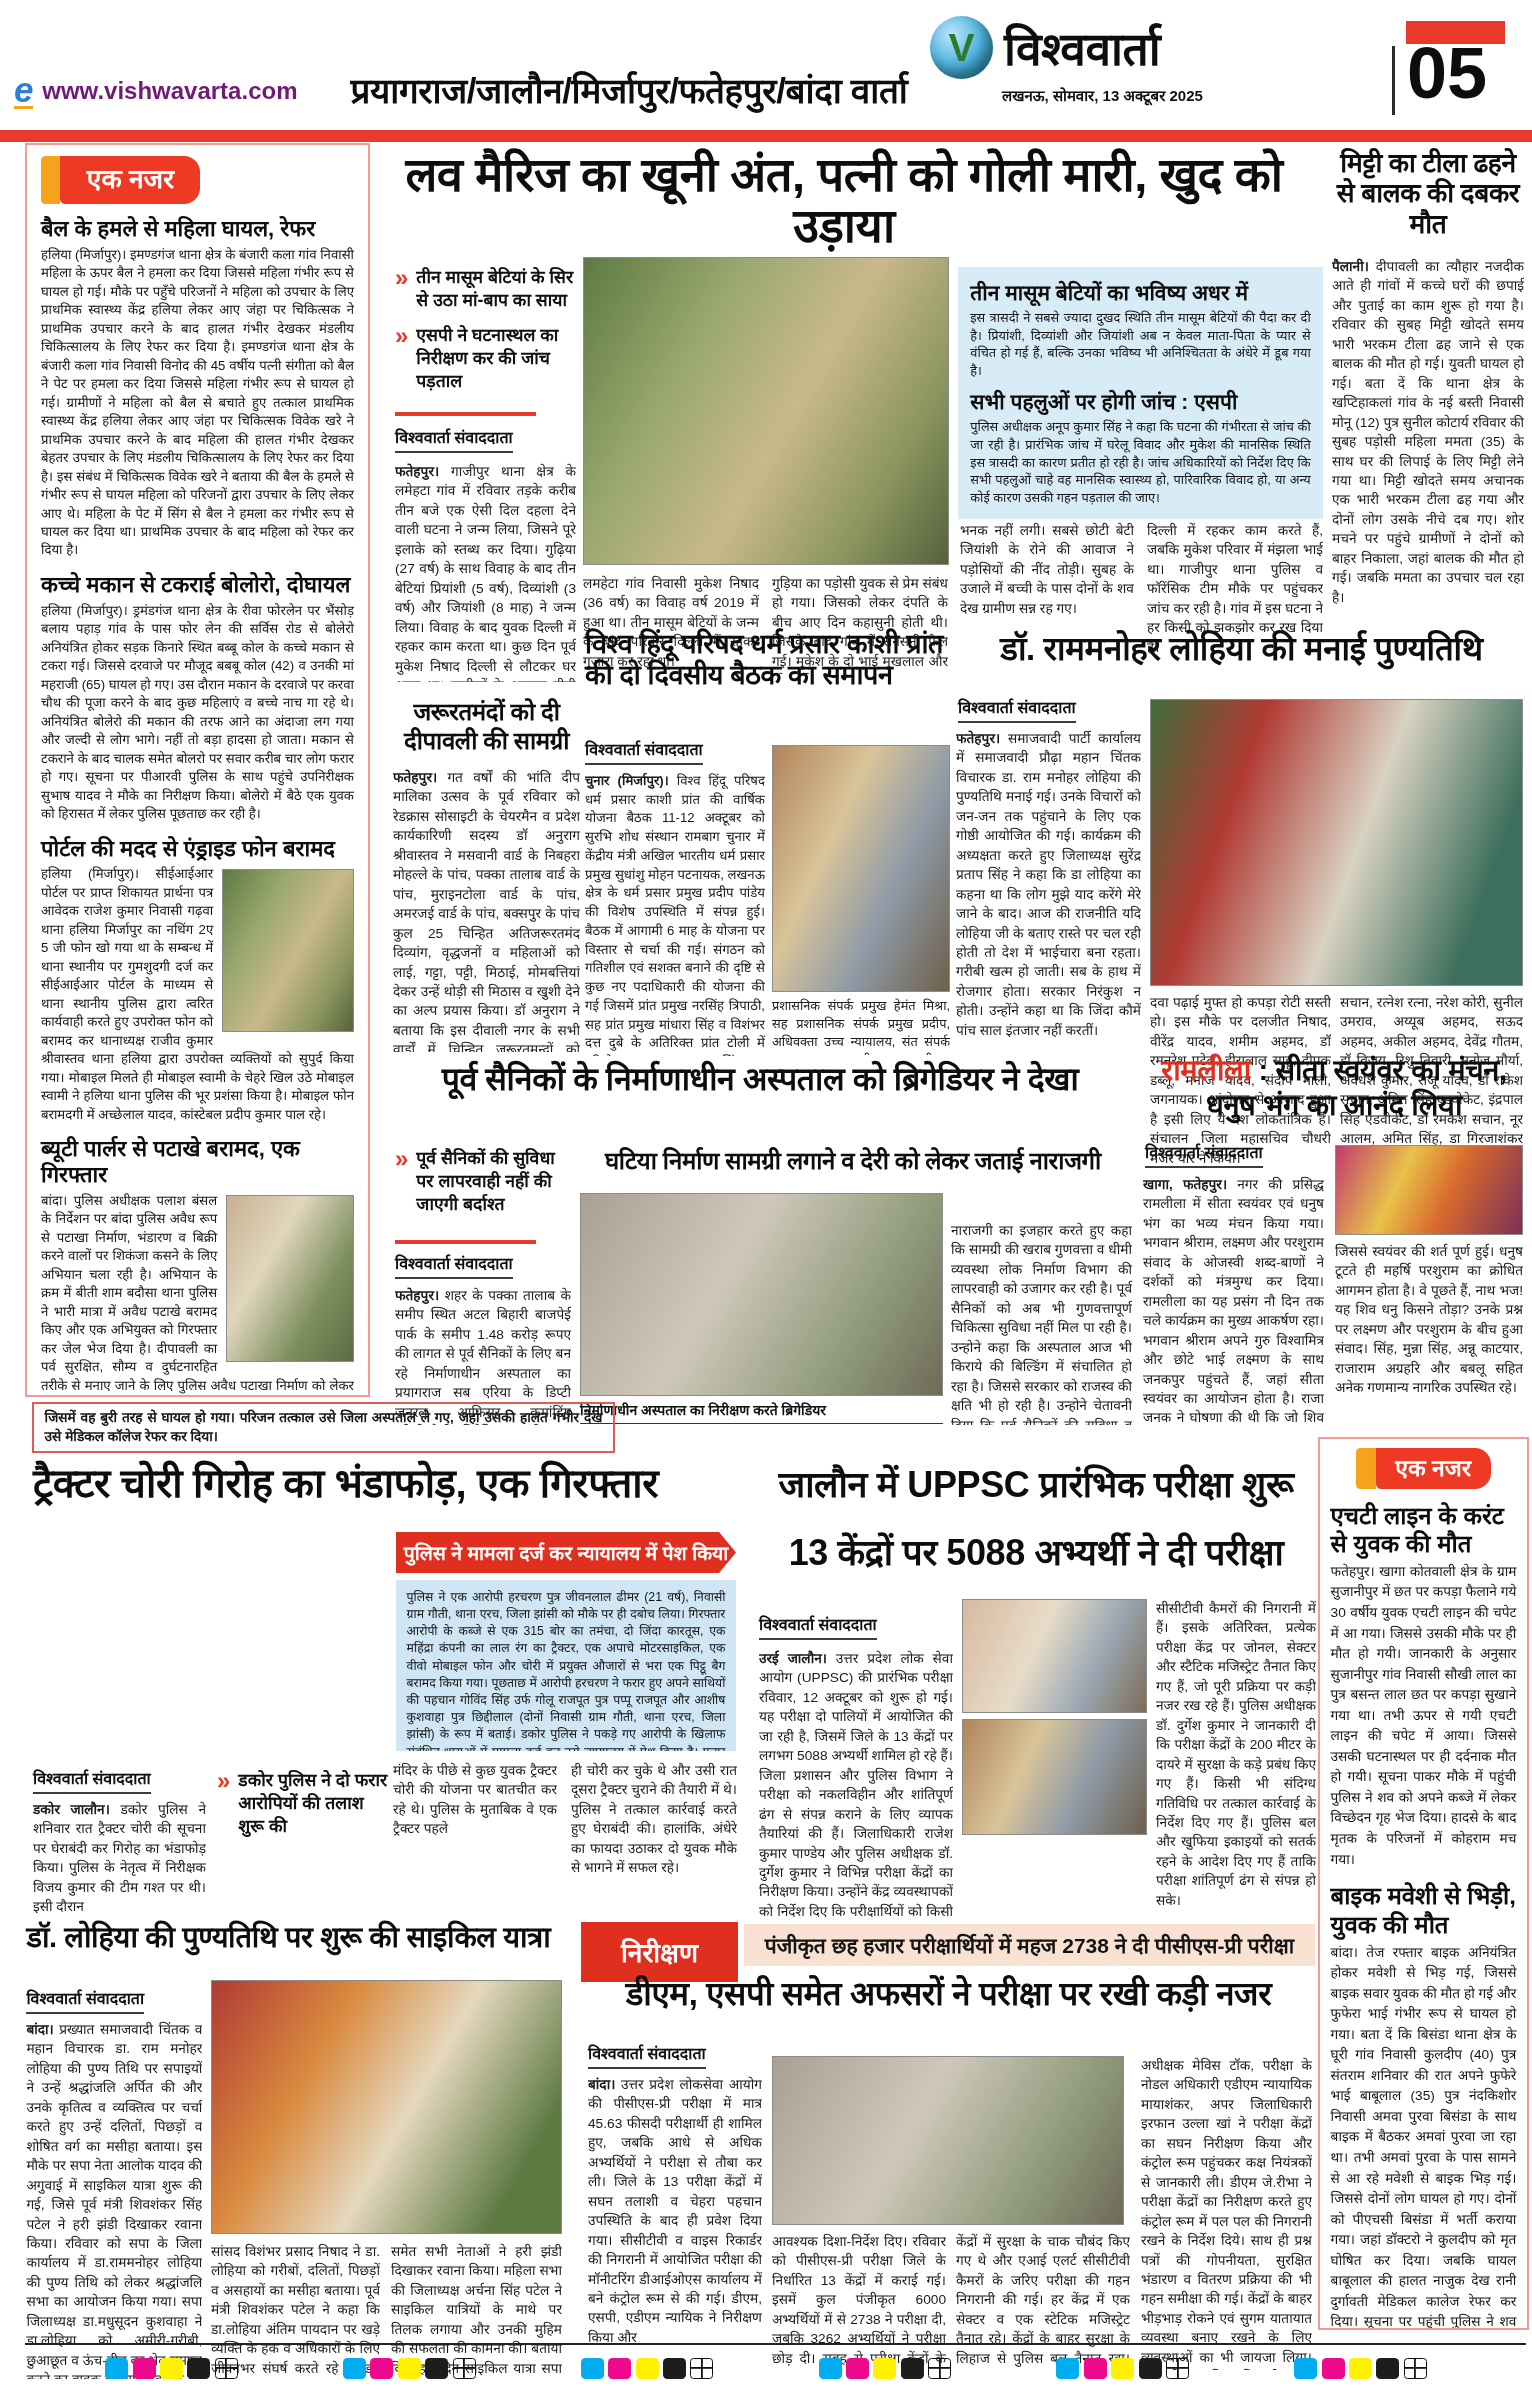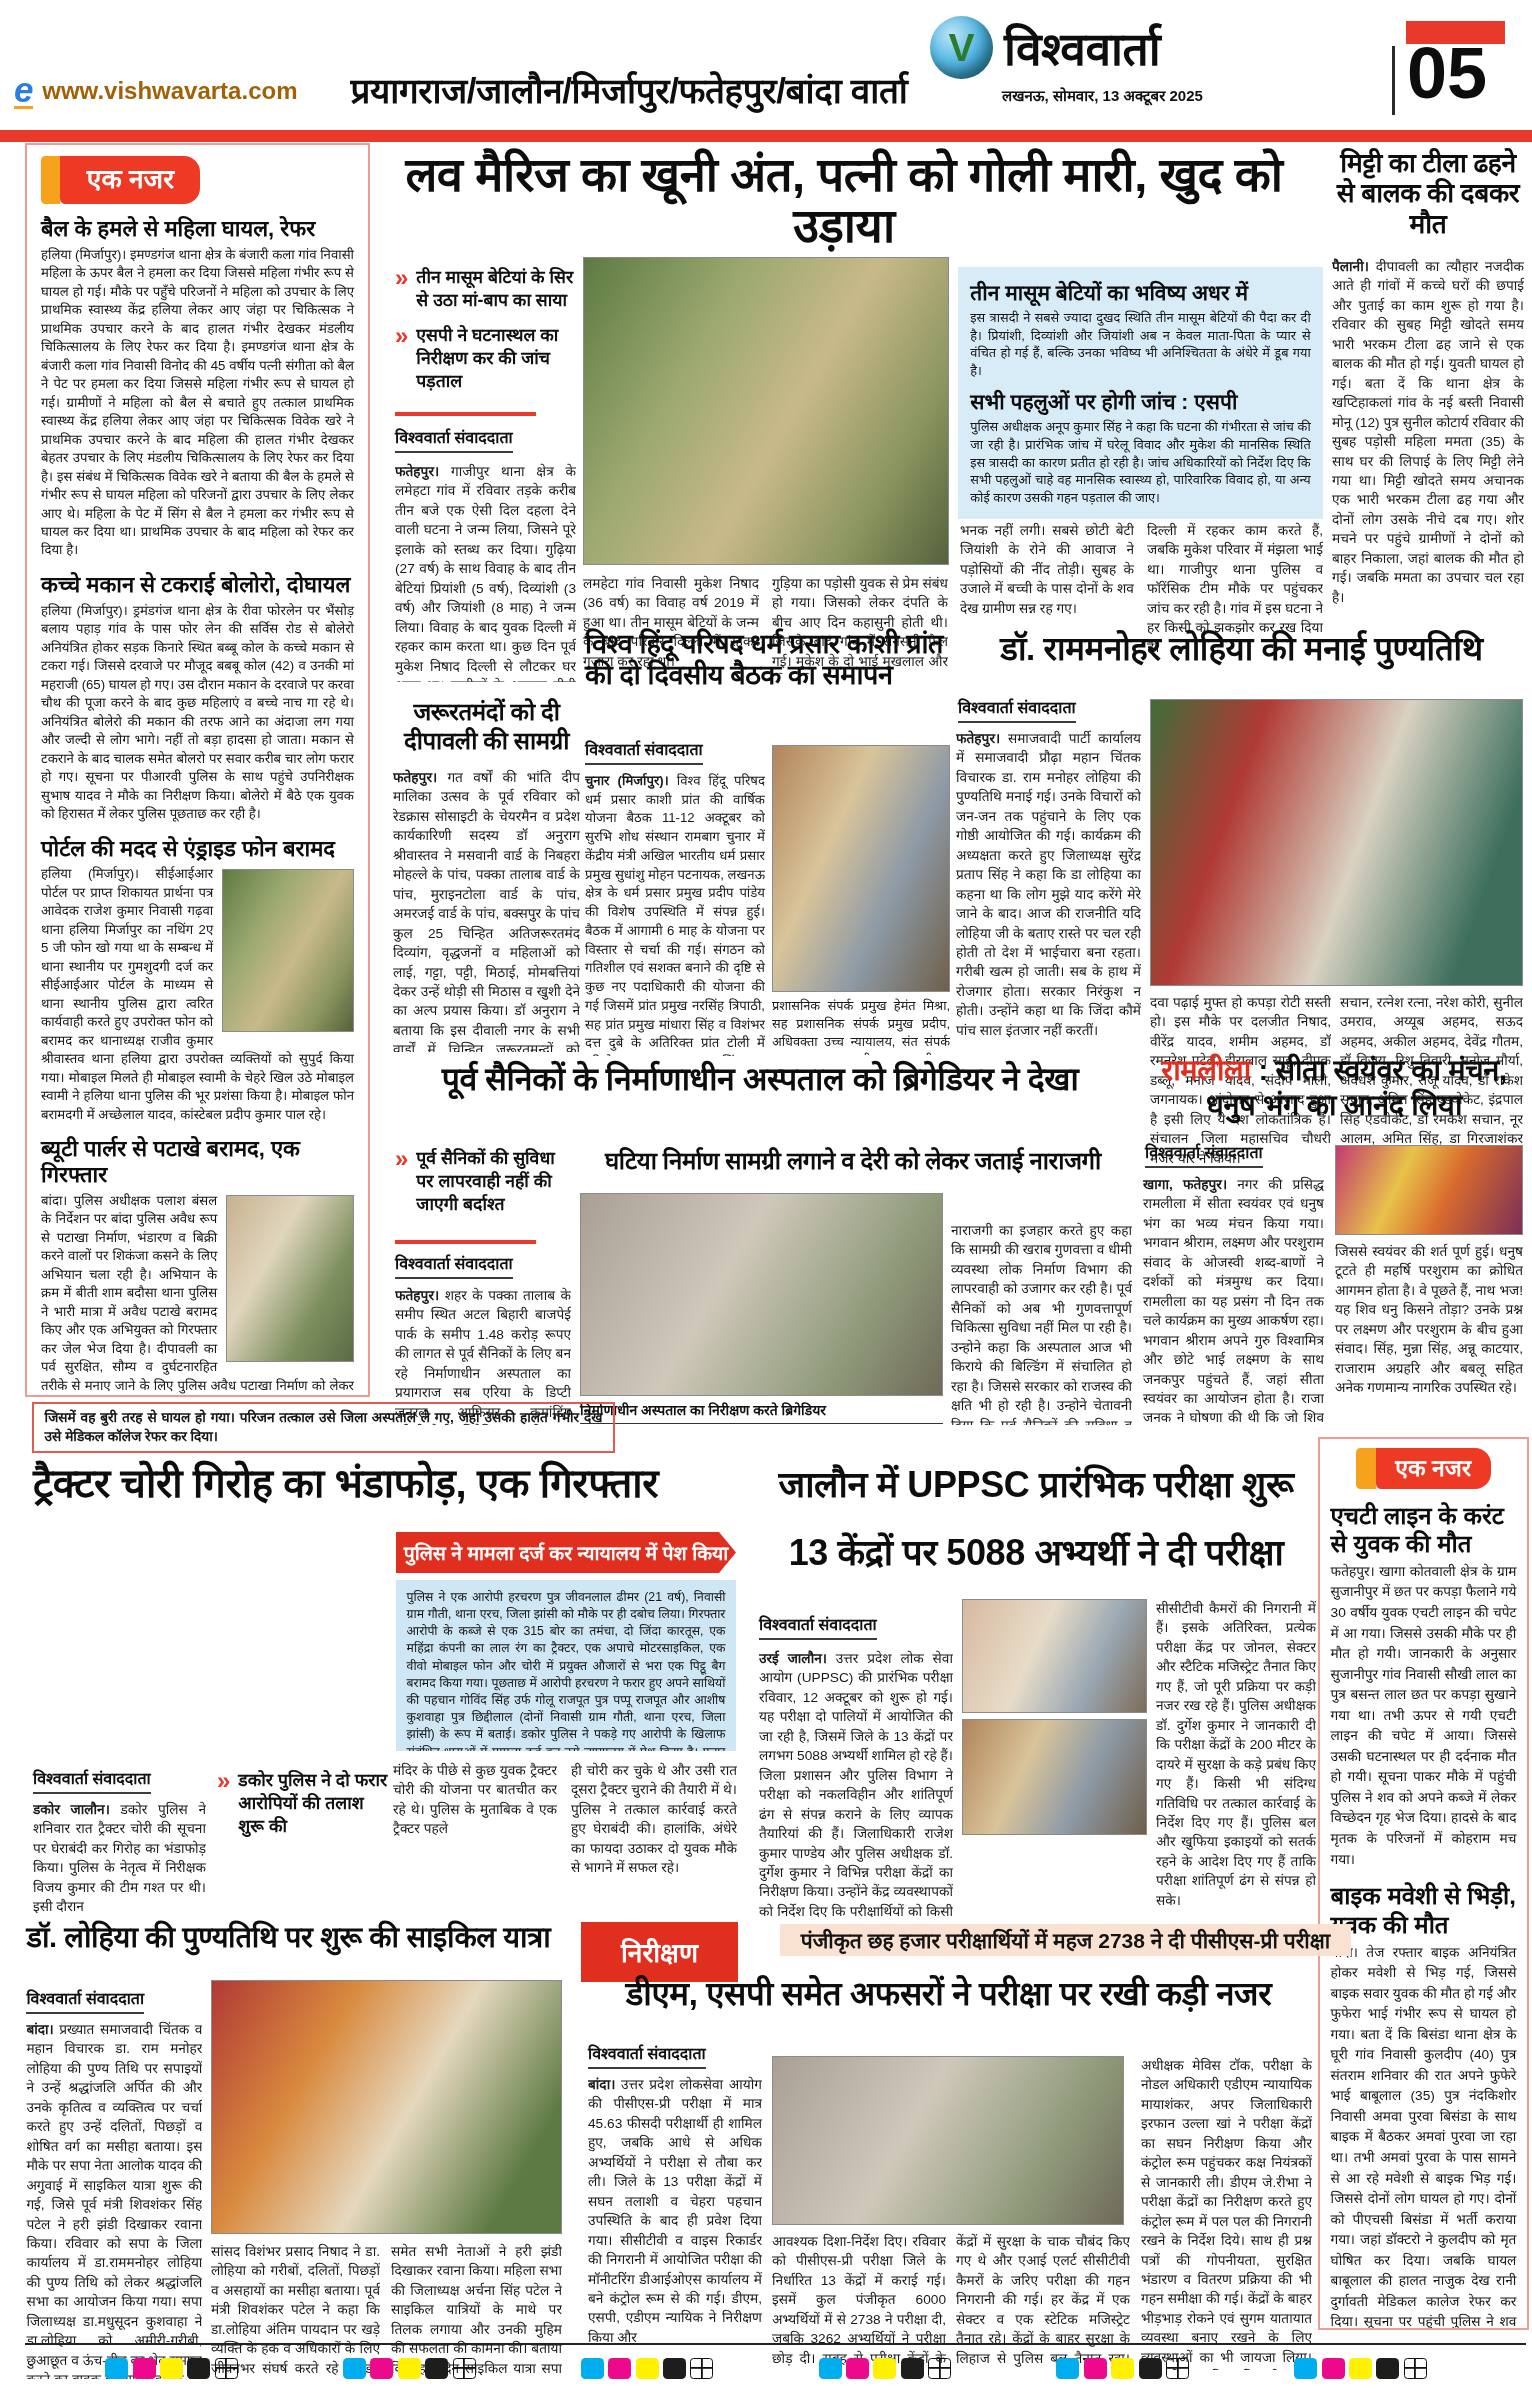--- a/index.html
+++ b/index.html
@@ -49,21 +49,21 @@
          box-shadow:inset -5.3px -7px 10.6px rgba(20,70,30,.45);}
   .eicon{font-size:35px;font-weight:900;font-style:italic;color:#2a7de1;border-bottom:3.5px solid #f6a21d;line-height:.9;}
 </style>
 </head>
 <body>
 
 <div class="page">
 
   <div class="abs" style="left:14px;top:74px;display:flex;align-items:center;gap:8.8px;">
     <span class="eicon">e</span>
-    <span style="font-size:24px;font-weight:800;color:#a16207;">www.vishwavarta.com</span>
+    <span style="font-size:24px;font-weight:800;color:#701a75;">www.vishwavarta.com</span>
   </div>
   <div class="abs hl center" style="left:343px;top:32px;width:572px;font-size:35px;margin-top:40px;">प्रयागराज/जालौन/मिर्जापुर/फतेहपुर/बांदा वार्ता</div>
   <div class="abs globe" style="left:930px;top:16px;">
       <span>V</span>
     </div>
   <div class="abs hl" style="left:1004px;top:25px;font-size:46px;">विश्ववार्ता</div>
   <div class="abs" style="left:1002px;top:85px;font-size:15px;font-weight:800;color:#111;">लखनऊ,  सोमवार, 13 अक्टूबर 2025</div>
   <div class="abs" style="left:1392px;top:46px;width:2.6px;height:69px;background:#2a2a2a;"></div>
   <div class="abs redbar" style="left:1406px;top:21px;width:99px;height:23px;"></div>
   <div class="abs" style="left:1407px;top:37px;font-size:72px;font-weight:800;color:#0d0d0d;line-height:1;">05</div>
@@ -244,21 +244,21 @@
     <span class="byline">विश्ववार्ता संवाददाता</span>
   </div>
   <div class="abs body-txt clip" style="left:26.4px;top:2020px;width:176px;height:359px;">
     <span class="dl">बांदा।</span><span> प्रख्यात समाजवादी चिंतक व महान विचारक डा. राम मनोहर लोहिया की पुण्य तिथि पर सपाइयों ने उन्हें श्रद्धांजलि अर्पित की और उनके कृतित्व व व्यक्तित्व पर चर्चा करते हुए उन्हें दलितों, पिछड़ों व शोषित वर्ग का मसीहा बताया। इस मौके पर सपा नेता आलोक यादव की अगुवाई में साइकिल यात्रा शुरू की गई, जिसे पूर्व मंत्री शिवशंकर सिंह पटेल ने हरी झंडी दिखाकर रवाना किया। रविवार को सपा के जिला कार्यालय में डा.राममनोहर लोहिया की पुण्य तिथि को लेकर श्रद्धांजलि सभा का आयोजन किया गया। सपा जिलाध्यक्ष डा.मधुसूदन कुशवाहा ने डा.लोहिया को अमीरी-गरीबी, छुआछूत व ऊंच-नीच का भेद समाप्त करने का वाहक बताया। कहा कि डा. लोहिया हमेशा छात्र, नौजवान के हक की लड़ाई लड़ते रहे।</span>
   </div>
   <div class="abs photo p-crowd" style="left:211px;top:1980px;width:351px;height:254px;"></div>
   <div class="abs body-txt clip" style="left:211px;top:2242px;width:169px;height:137px;">सांसद विशंभर प्रसाद निषाद ने डा. लोहिया को गरीबों, दलितों, पिछड़ों व असहायों का मसीहा बताया। पूर्व मंत्री शिवशंकर पटेल ने कहा कि डा.लोहिया अंतिम पायदान पर खड़े व्यक्ति के हक व अधिकारों के लिए जीवनभर संघर्ष करते रहे हैं। डा. लोहिया की पुण्यतिथि के अवसर पर सपा नेता ग्राम प्रधान आलोक यादव</div>
   <div class="abs body-txt clip" style="left:391px;top:2242px;width:171px;height:137px;">समेत सभी नेताओं ने हरी झंडी दिखाकर रवाना किया। महिला सभा की जिलाध्यक्ष अर्चना सिंह पटेल ने साइकिल यात्रियों के माथे पर तिलक लगाया और उनकी मुहिम की सफलता की कामना की। बताया कि पहले दिन साइकिल यात्रा सपा कार्यालय से शुरू होकर मिडकल कालेज, तिंदवारा, बांधापरवा, निवादा होते हुए बड़ोखर पहुंची।</div>
 
   <div class="abs badge" style="left:581px;top:1922px;width:157px;height:60px;">निरीक्षण</div>
-  <div class="abs strip" style="left:744px;top:1924px;width:571px;height:32px;margin-left:36px;">पंजीकृत छह हजार परीक्षार्थियों में महज 2738 ने दी पीसीएस-प्री परीक्षा</div>
+  <div class="abs strip" style="left:744px;top:1924px;width:571px;height:42px;">पंजीकृत छह हजार परीक्षार्थियों में महज 2738 ने दी पीसीएस-प्री परीक्षा</div>
   <div class="abs hl center" style="left:583px;top:1976px;width:731px;font-size:33px;white-space:nowrap;">डीएम, एसपी समेत अफसरों ने परीक्षा पर रखी कड़ी नजर</div>
   <div class="abs" style="left:588px;top:2042px;">
     <span class="byline">विश्ववार्ता संवाददाता</span>
   </div>
   <div class="abs body-txt clip" style="left:588px;top:2075px;width:174px;height:294px;">
     <span class="dl">बांदा।</span><span> उत्तर प्रदेश लोकसेवा आयोग की पीसीएस-प्री परीक्षा में मात्र 45.63 फीसदी परीक्षार्थी ही शामिल हुए, जबकि आधे से अधिक अभ्यर्थियों ने परीक्षा से तौबा कर ली। जिले के 13 परीक्षा केंद्रों में सघन तलाशी व चेहरा पहचान उपस्थिति के बाद ही प्रवेश दिया गया। सीसीटीवी व वाइस रिकार्डर की निगरानी में आयोजित परीक्षा की मॉनीटरिंग डीआईओएस कार्यालय में बने कंट्रोल रूम से की गई। डीएम, एसपी, एडीएम न्यायिक ने निरीक्षण किया और</span>
   </div>
   <div class="abs photo p-ground" style="left:772px;top:2056px;width:352px;height:169px;"></div>
   <div class="abs body-txt clip" style="left:772px;top:2232px;width:174px;height:137px;">आवश्यक दिशा-निर्देश दिए। रविवार को पीसीएस-प्री परीक्षा जिले के निर्धारित 13 केंद्रों में कराई गई। इसमें कुल पंजीकृत 6000 अभ्यर्थियों में से 2738 ने परीक्षा दी, जबकि 3262 अभ्यर्थियों ने परीक्षा छोड़ दी। सुबह से परीक्षा केंद्रों के बाहर भीड़ लगी रही और अभ्यर्थियों को सघन तलाशी व बायोमेट्रिक पहचान पद्धति की प्रक्रिया के बाद ही केंद्रों में प्रवेश दिया गया। परीक्षा</div>
   <div class="abs body-txt clip" style="left:956px;top:2232px;width:174px;height:137px;">केंद्रों में सुरक्षा के चाक चौबंद किए गए थे और एआई एलर्ट सीसीटीवी कैमरों के जरिए परीक्षा की गहन निगरानी की गई। हर केंद्र में एक सेक्टर व एक स्टेटिक मजिस्ट्रेट तैनात रहे। केंद्रों के बाहर सुरक्षा के लिहाज से पुलिस बल तैनात रहा। रोडवेज बस स्टैंड व रेलवे स्टेशन में अभ्यर्थियों की खासी भीड़ रही। उधर, डीएम जे.रीभा, एसपी पलाश बंसल, एएसपी शिवराज, सहायक पुलिस</div>

